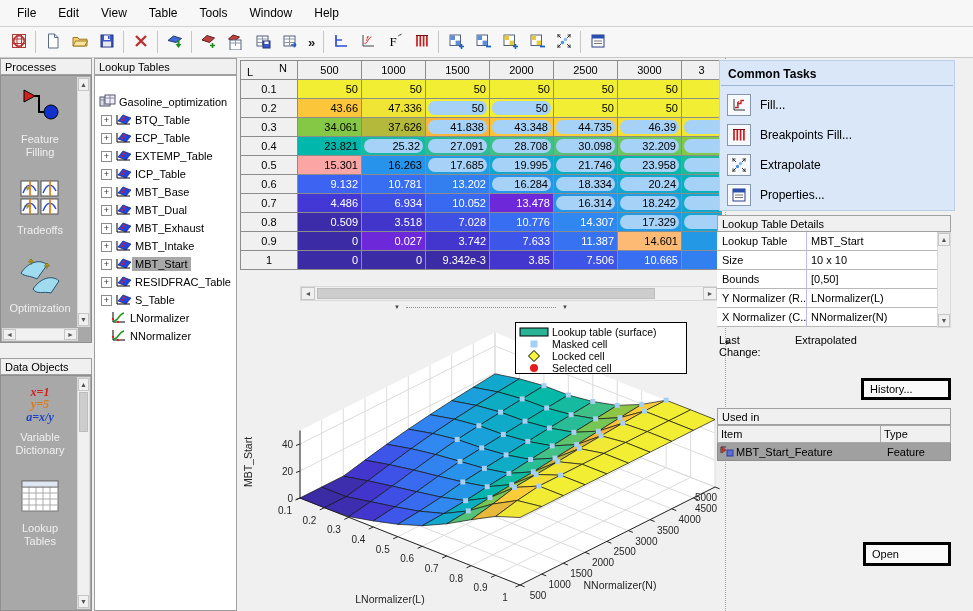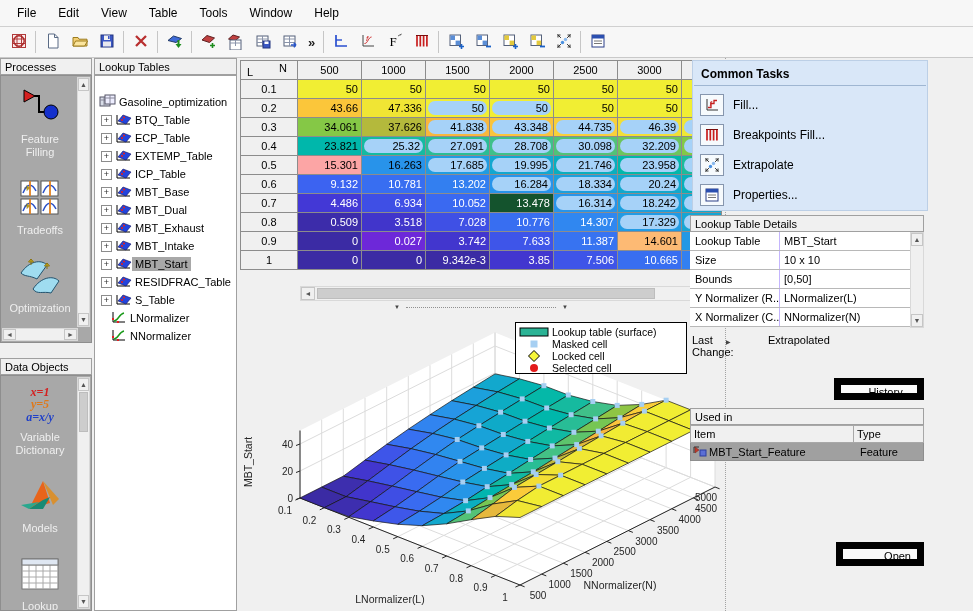--- a/index.html
+++ b/index.html
@@ -10,22 +10,22 @@
            border-bottom:1px solid #d0d0d0;display:flex;align-items:center;padding-left:6px;box-sizing:border-box}
   .menu-item{padding:4px 11px;font-size:12px;cursor:default}
   .toolbar{position:absolute;left:0;top:27px;width:973px;height:31px;background:#f7f7f7;
            border-bottom:1px solid #c9c9c9;display:flex;align-items:center;padding-left:5px;box-sizing:border-box}
   .tb-btn{width:25px;height:24px;display:flex;align-items:center;justify-content:center;border:1px solid transparent}
   .tb-sep{width:1px;height:22px;background:#c6c6c6;margin:0 3px}
   .tb-overflow{font-size:13px;font-weight:bold;color:#222;padding:0 5px;cursor:default}
   
   .sec-hdr{background:#f0f0f0;border:1px solid #a0a0a0;height:17px;line-height:16px;padding-left:4px;
            font-size:11px;box-sizing:border-box;white-space:nowrap;overflow:hidden}
-  .win-btn{position:absolute;background:#fafafa;border:7px solid #000000;font-size:11px;
-           font-family:"Liberation Sans",sans-serif;text-align:right;cursor:default}
+  .win-btn{position:absolute;background:#fafafa;border:3px solid #000000;font-size:11px;
+           font-family:"Liberation Sans",sans-serif;text-align:left;cursor:default}
   
   .sb-track{position:absolute;background:#f0f0f0;border:1px solid #d9d9d9;box-sizing:border-box}
   .sb-btn{position:absolute;background:#f0f0f0;border:1px solid #c6c6c6;box-sizing:border-box;
           display:flex;align-items:center;justify-content:center;font-size:7px;color:#555}
   .sb-thumb{position:absolute;background:#cdcdcd;border:1px solid #bdbdbd;box-sizing:border-box}
   
   .side-body{position:absolute;background:#a8a8a8;border:1px solid #8e8e8e;box-sizing:border-box;overflow:hidden}
   .side-item{display:flex;flex-direction:column;align-items:center;cursor:default}
   .side-label{color:#efefef;font-size:11px;text-align:center;line-height:13px;margin-top:3px}
   
@@ -294,29 +294,20 @@
         <div class="side-item" style="margin-top: 4px;">
           <span><svg width="46" height="42" viewBox="0 0 46 42">
               <text x="23" y="12" text-anchor="middle" font-size="12" font-weight="bold" font-style="italic" fill="#d42020" font-family="Liberation Serif,serif">x=1</text>
               <text x="23" y="24" text-anchor="middle" font-size="12" font-weight="bold" font-style="italic" fill="#e07818" font-family="Liberation Serif,serif">y=5</text>
               <text x="23" y="37" text-anchor="middle" font-size="12" font-weight="bold" font-style="italic" fill="#2040c8" font-family="Liberation Serif,serif">a=x/y</text>
             </svg></span>
           <span class="side-label">Variable<br>Dictionary</span>
         </div>
         <div class="side-item" style="margin-top: 18px;">
           <span><svg width="46" height="42" viewBox="0 0 46 42">
-              <path d="M12 34L26 6l7 22z" fill="#e8641a"></path>
-              <path d="M26 6l10 24 6-6z" fill="#d89030"></path>
-              <path d="M12 34l14-9 7-3-7 12z" fill="#188a74"></path>
-              <path d="M4 30l8 4 10-7z" fill="#2aa88e"></path>
-            </svg></span>
-          <span class="side-label">Models</span>
-        </div>
-        <div class="side-item" style="margin-top: 18px;">
-          <span><svg width="46" height="42" viewBox="0 0 46 42">
               <rect x="5" y="6" width="36" height="30" fill="#fff" stroke="#777"></rect>
               <path d="M5 12h36M5 18h36M5 24h36M5 30h36M12 6v30M19 6v30M26 6v30M33 6v30" stroke="#aaa"></path>
               <rect x="5" y="6" width="36" height="6" fill="#dfe7f2" stroke="#777"></rect>
             </svg></span>
           <span class="side-label">Lookup<br>Tables</span>
         </div>
       </div>
     <div class="sb-track" style="right:1px;top:1px;width:13px;height:232px">
       <div class="sb-btn" style="left:0;top:0;width:11px;height:13px">▲</div>
       <div class="sb-thumb" style="left:1px;top:14px;width:9px;height:40px"></div>
@@ -641,21 +632,21 @@
               <td class="rowhdr">0.7</td>
               <td class="cell" style="background:rgb(67,56,214)">
                 <span class="val wh">4.486</span>
               </td>
               <td class="cell" style="background:rgb(63,79,229)">
                 <span class="val wh">6.934</span>
               </td>
               <td class="cell" style="background:rgb(58,105,241)">
                 <span class="val wh">10.052</span>
               </td>
-              <td class="cell" style="background:#14532d">
+              <td class="cell" style="background:#6d28d9">
                 <span class="val wh">13.478</span>
               </td>
               <td class="cell" style="background:rgb(40,148,233)">
                 <span class="pill">16.314</span>
               </td>
               <td class="cell" style="background:rgb(29,159,221)">
                 <span class="pill">18.242</span>
               </td>
               <td class="cell" style="background:rgb(18,168,206)">
                 <span class="pill" style="right:-6px"></span>
@@ -1011,21 +1002,21 @@
           </div>
         </div>
     </div>
   </div>
 
   <div class="v-split" style="left:725px;top:58px;width:7px;height:553px">
     <span class="tri" style="top:200px">▶</span>
       <span class="tri" style="top:280px">▶</span>
   </div>
 
-  <div style="position:absolute;left:690px;top:58px;width:240px;height:553px">
+  <div style="position:absolute;left:717px;top:58px;width:240px;height:553px">
 
     <div class="tasks" style="left:2px;top:2px;width:236px;height:151px">
       <div class="tasks-hdr">Common Tasks</div>
       <div id="task-items">
           <div class="task-item">
             <span class="task-icon">
               <svg width="18" height="18" viewBox="0 0 18 18">
                 <path d="M4 3v11h11" fill="none" stroke="#333"></path>
                 <path d="M5 11.5h3v-4h3v-3h3" fill="none" stroke="#c42020" stroke-width="1.3"></path>
                 <text x="6.5" y="9.5" font-size="8" fill="#c42020" font-style="italic">f</text>

